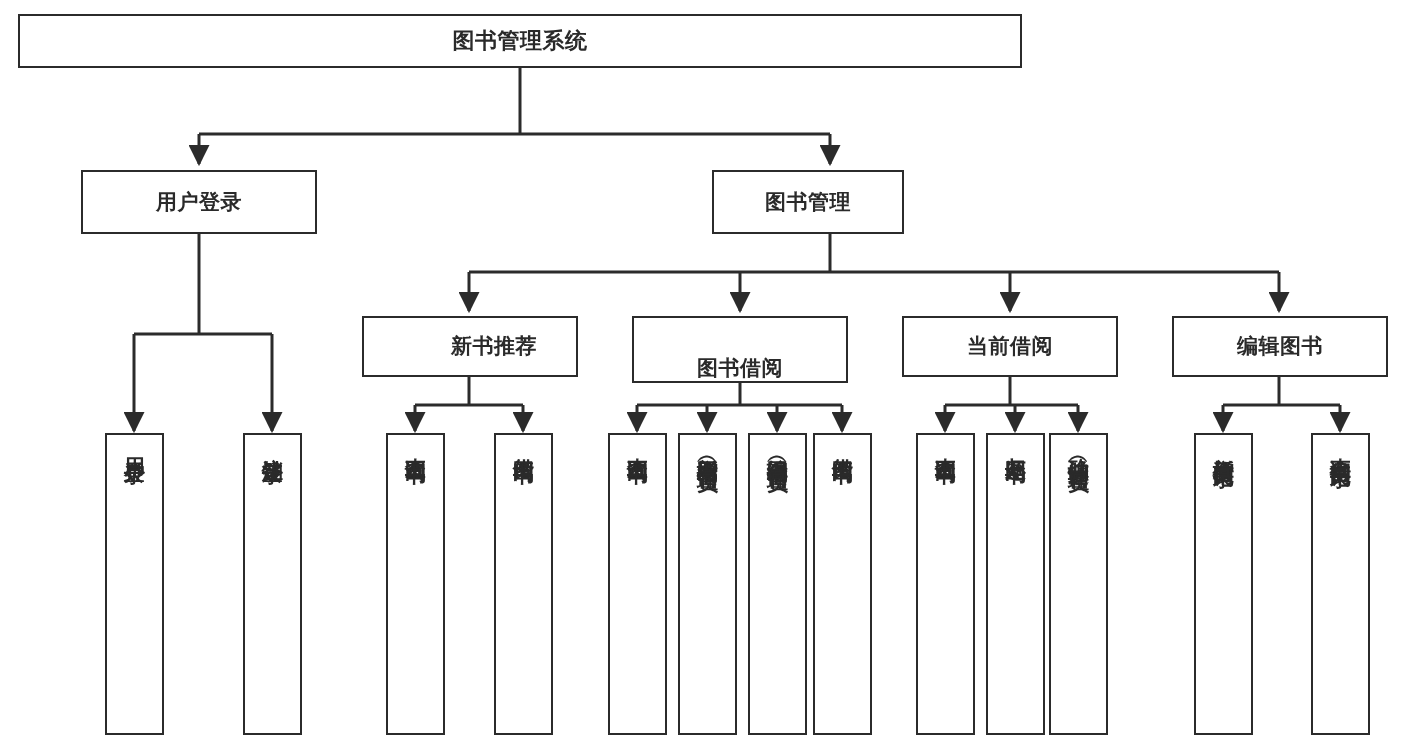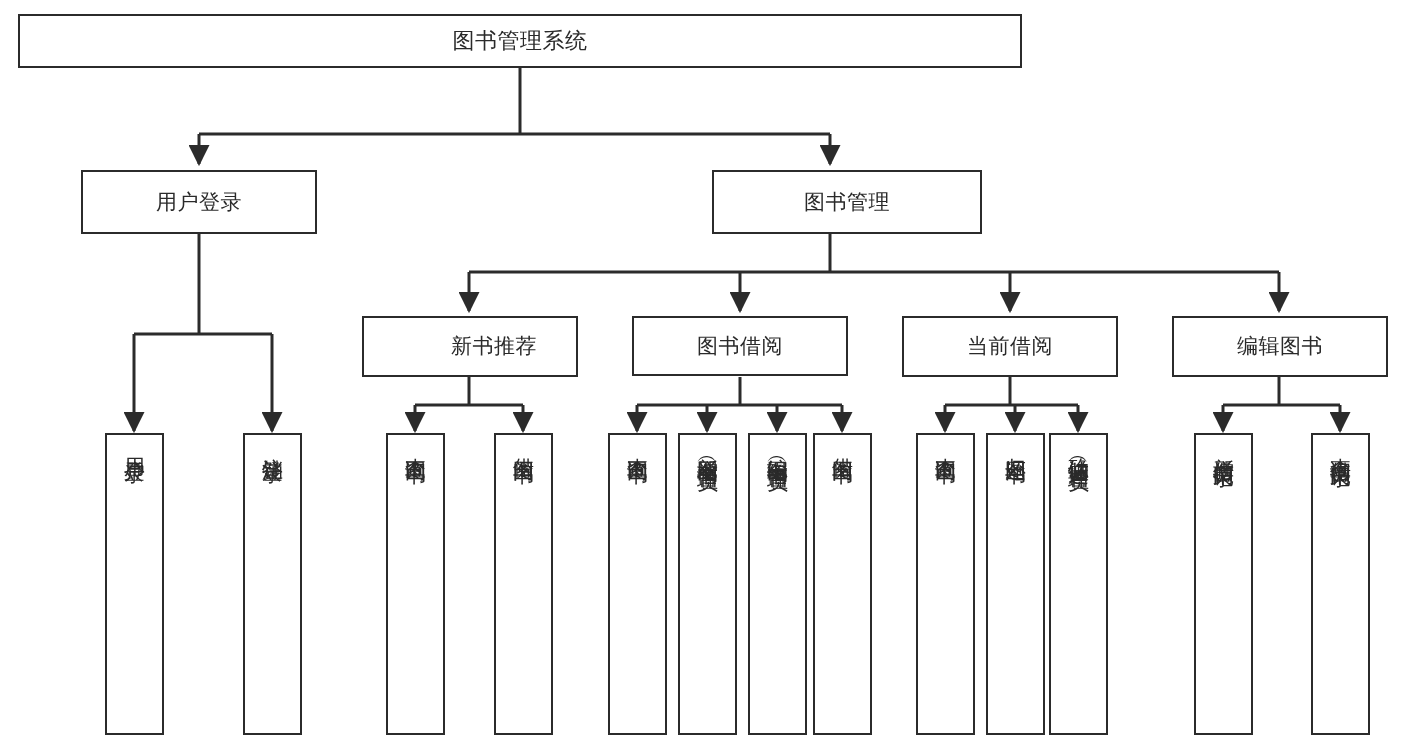--- a/index.html
+++ b/index.html
@@ -29,20 +29,21 @@
     display:flex;
     align-items:center;
     justify-content:center;
     text-align:center;
     color:#2a2a2a;
   }
   .node .label{
     display:block;
     line-height:1.18;
     letter-spacing:0.5px;
+    font-weight:bold;
   }
   
   .node.horiz .label{
     font-size:21px;
   }
   .node.root .label{ font-size:22px; }
   
   .node.vert{
     align-items:flex-start;
     justify-content:center;
@@ -124,29 +125,29 @@
   </svg>
 
   <div class="node horiz root" style="left:18px;top:14px;width:1004px;height:54px;">
     <span class="label">图书管理系统</span>
   </div>
 
   <div class="node horiz" style="left:81px;top:170px;width:236px;height:64px;">
     <span class="label">用户登录</span>
   </div>
 
-  <div class="node horiz" style="left:712px;top:170px;width:270px;height:64px;">
+  <div class="node horiz" style="left:712px;top:170px;width:192px;height:64px;">
     <span class="label">图书管理</span>
   </div>
 
   <div class="node horiz" style="left:362px;top:316px;width:216px;height:61px;padding-left:48px;">
     <span class="label">新书推荐</span>
   </div>
 
-  <div class="node horiz" style="left:632px;top:316px;width:216px;height:60px;">
+  <div class="node horiz" style="left:632px;top:316px;width:216px;height:67px;align-items:flex-end;">
     <span class="label">图书借阅</span>
   </div>
 
   <div class="node horiz" style="left:902px;top:316px;width:216px;height:61px;">
     <span class="label">当前借阅</span>
   </div>
 
   <div class="node horiz" style="left:1172px;top:316px;width:216px;height:61px;">
     <span class="label">编辑图书</span>
   </div>

